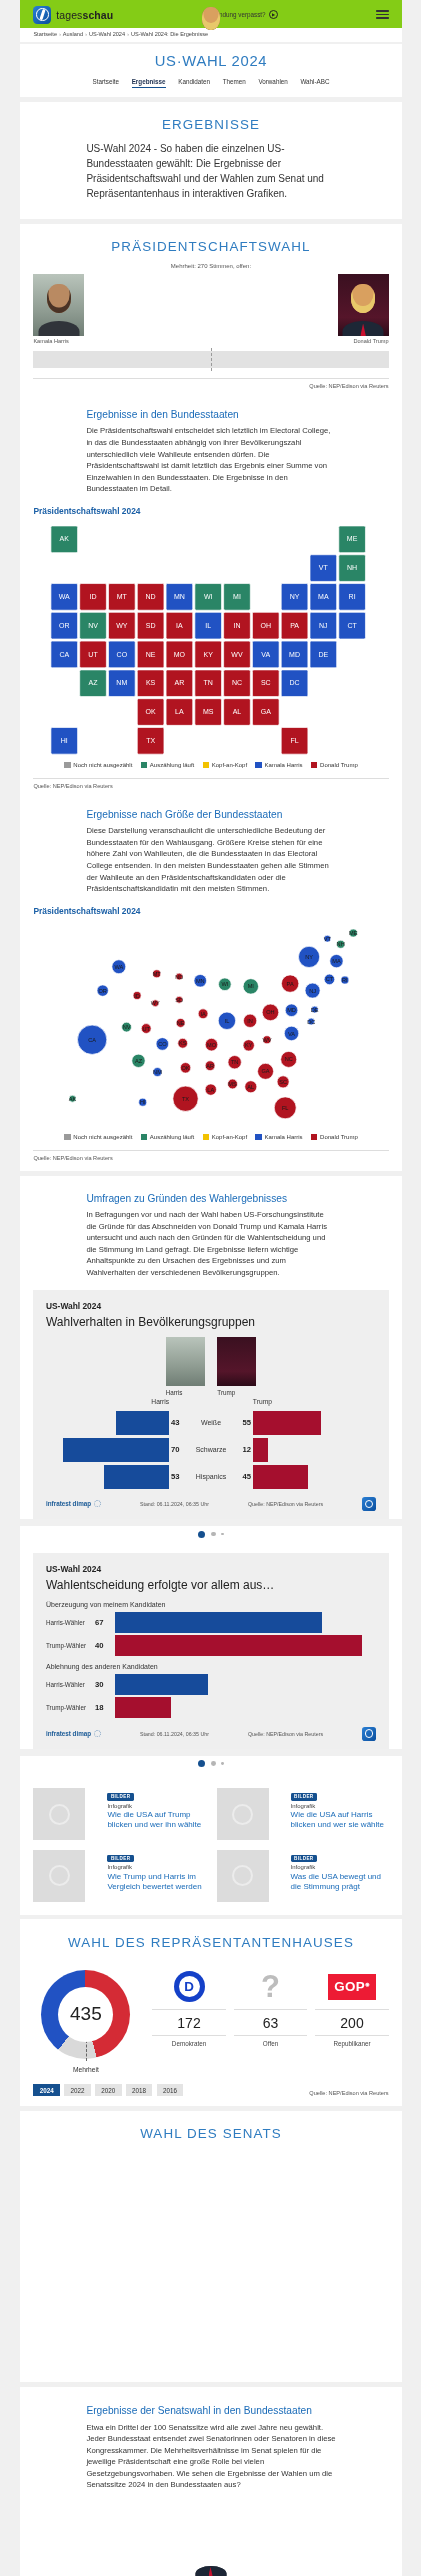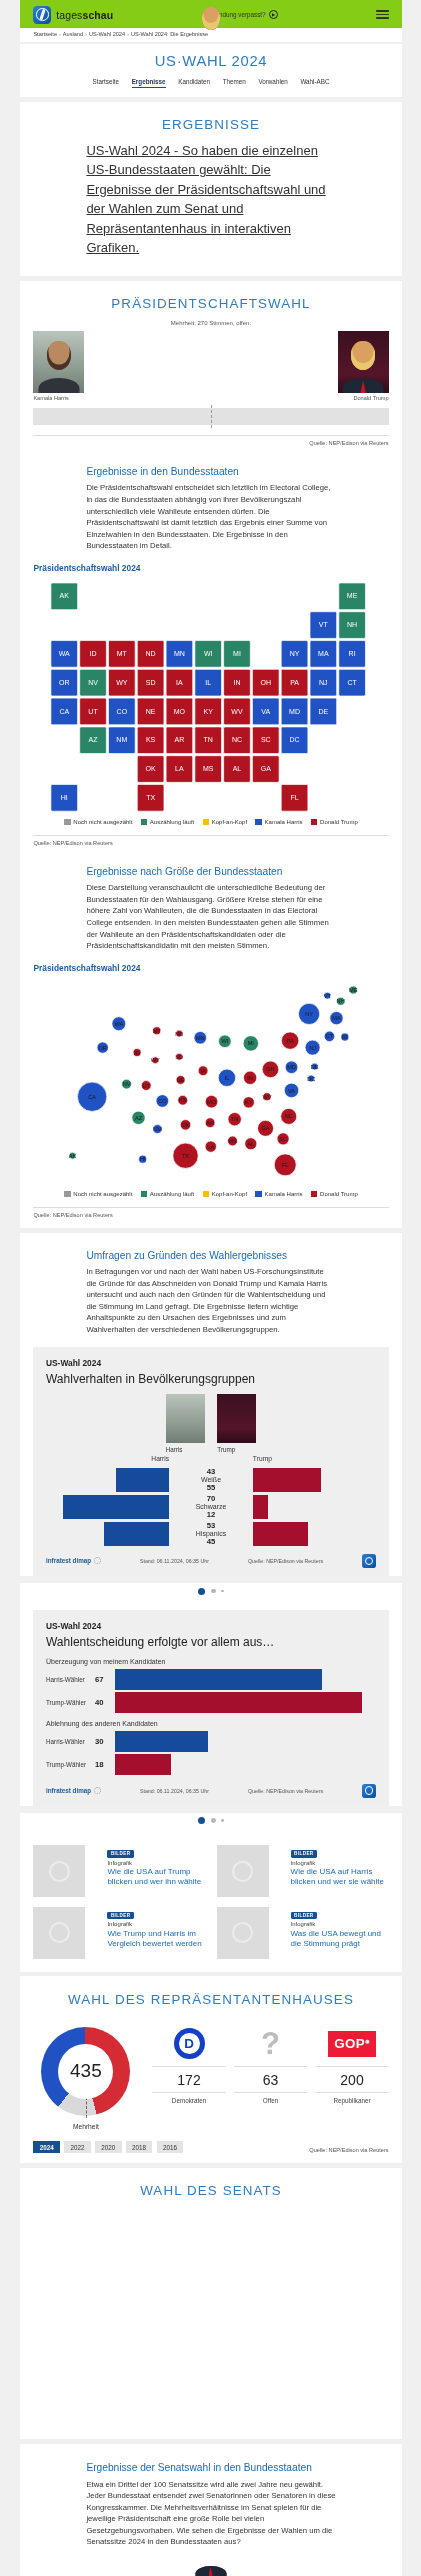--- a/index.html
+++ b/index.html
@@ -24,21 +24,21 @@
   .crumbs { background:#fff; padding:2.8px 13.4px 5.6px; font-size:5.6px; color:#444; border-bottom:2.1px solid #f0f0f0; }
   .crumbs span.sep { color:#888; margin:0 2.1px; font-size:4.9px; }
   .crumbs a { color:#444; text-decoration:none; }
 
   .big-title { text-align:center; color:#2f7cc0; font-size:14.8px; letter-spacing:0.7px; font-weight:normal; padding:8.4px 0 7px; }
   .tabs { display:flex; justify-content:center; gap:12.6px; padding:2.8px 0 8.4px; font-size:6.3px; color:#333; }
   .tab { padding-bottom:2.1px; cursor:pointer; }
   .tab.active { font-weight:bold; border-bottom:1.4px solid #15508f; color:#1d2f4f; }
 
   .sec-head { text-align:center; color:#2f7cc0; font-size:13.4px; letter-spacing:1.1px; font-weight:normal; padding:15.5px 0 8.4px; }
-  .lede { font-size:13px; line-height:1.5; color:#333; margin:0 53px 12.6px;text-decoration:underline; }
+  .lede { font-size:10px; line-height:1.5; color:#333; margin:0 53px 12.6px; }
   .center-note { text-align:center; font-size:6px; color:#555; margin-bottom:4.2px; }
 
   .cands { display:flex; justify-content:space-between; align-items:flex-end; margin-top:5.6px; }
   .cand { width:51px; }
   .cand .photo { width:51px; height:62px; position:relative; overflow:hidden; }
   .photo.harris { background:linear-gradient(180deg,#b9c4bb 0%,#8f9c92 60%,#6f7d74 100%); }
   .photo.trump { background:linear-gradient(180deg,#3a1020 0%,#55152a 70%,#2c0b18 100%); }
   .photo .head { position:absolute; left:50%; top:9.8px; transform:translateX(-50%); width:24px; height:29.5px; border-radius:45% 45% 48% 48%; }
   .photo.harris .head { background:#b98a62; box-shadow:0 -4.2px 0 1.4px #4a3326 inset; }
   .photo.trump .head { background:#d9a05f; box-shadow:0 -5.6px 0 1.4px #e8c86a inset; }
@@ -70,21 +70,21 @@
   .duo { display:flex; justify-content:center; gap:12.6px; }
   .duo .mini { width:39px; }
   .mini .photo { width:39px; height:52px; }
   .mini .lbl { font-size:6.3px; color:#333; margin-top:2.1px; }
   .bfly { margin-top:2.8px; }
   .bfly-row { display:flex; align-items:center; height:24px; margin-bottom:2.8px; }
   .bfly-left { flex:1; display:flex; justify-content:flex-end; }
   .bfly-right { flex:1; display:flex; justify-content:flex-start; }
   .bfly-bar-l { background:#164b9b; height:24px; }
   .bfly-bar-r { background:#a50f2e; height:24px; }
-  .bfly-mid { width:84px; display:flex; align-items:center; justify-content:space-between; padding:0 2px; font-size:7px;flex-direction:column; }
+  .bfly-mid { width:84px; display:flex; align-items:center; justify-content:space-between; padding:0 2px; font-size:7px; }
   .bfly-mid b { font-size:7.7px; color:#222; }
   .bfly-mid .grp { color:#333; }
   .hhead { display:flex; margin-bottom:5.6px; }
   .info-foot { display:flex; align-items:center; justify-content:space-between; margin-top:8.4px; font-size:5.3px; color:#555; }
   .dimap { color:#1a5a96; font-weight:bold; font-size:6.3px; display:flex; align-items:center; gap:2.8px; }
   .dimap .ring { width:7px; height:7px; border:1.4px dotted #8aa9c8; border-radius:50%; display:inline-block; }
   .ts-mini { width:14px; height:14px; border-radius:2.8px; background:linear-gradient(135deg,#2a7fd4,#0b4f9e); position:relative; }
   .ts-mini:after { content:""; position:absolute; inset:2.8px; border:1.1px solid #fff; border-radius:50%; }
   .dots { display:flex; justify-content:center; align-items:center; gap:5.6px; padding:4.2px 0 11.2px; background:#fff; }
   .dot { border-radius:50%; background:#b5b5b5; }

